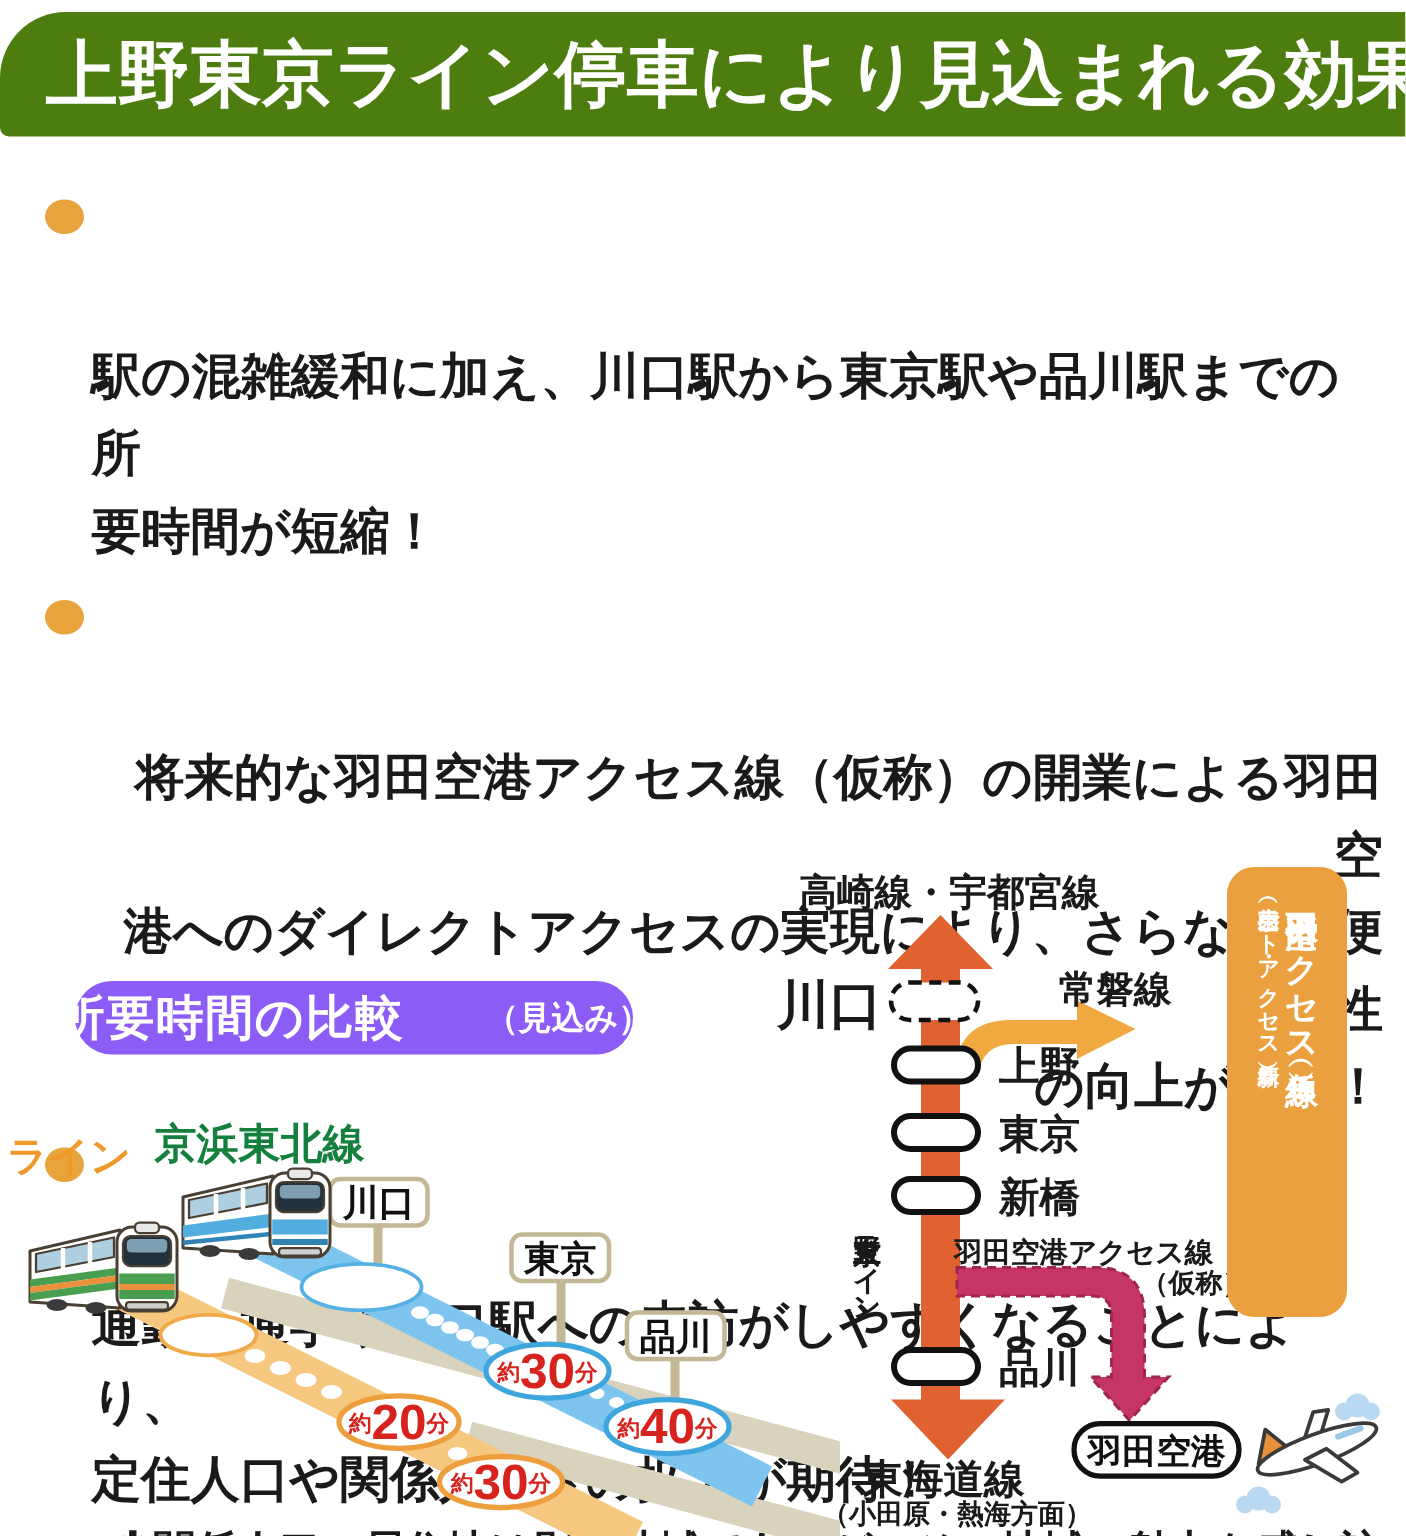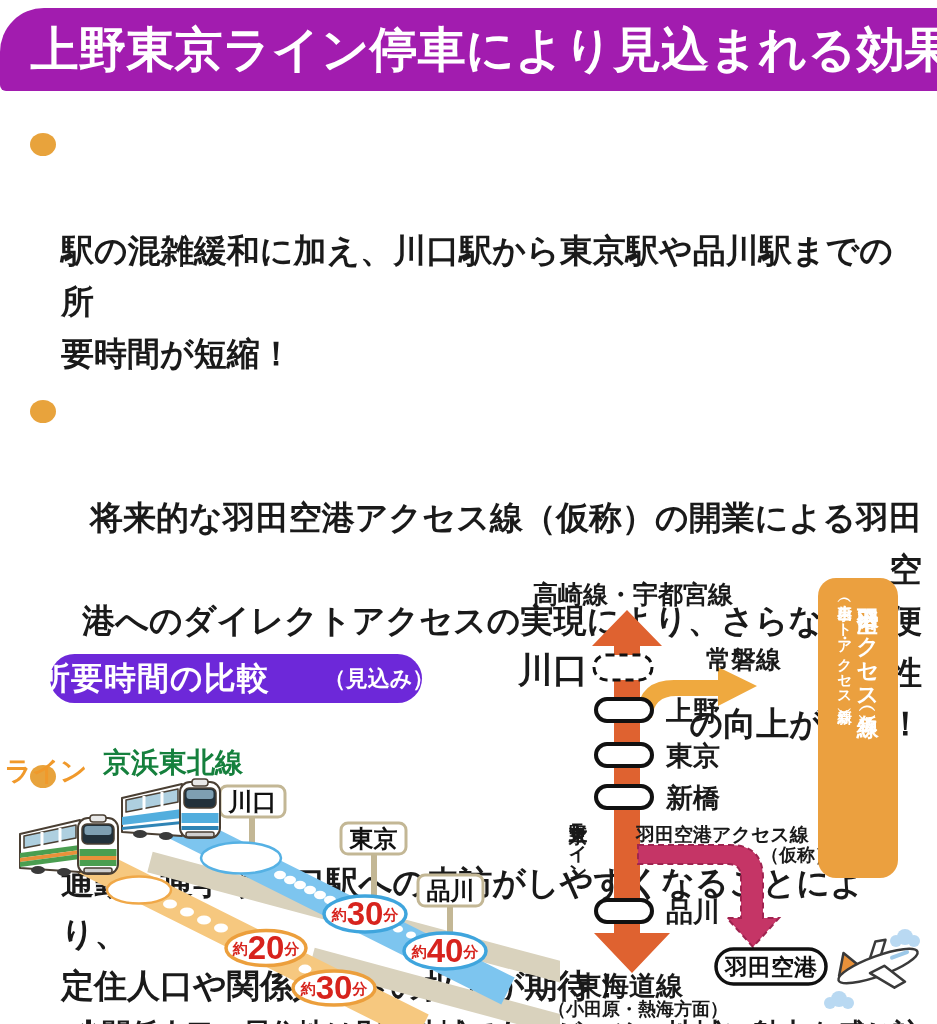--- a/index.html
+++ b/index.html
@@ -5,42 +5,42 @@
   html,body{margin:0;padding:0;}
   body{
     width:937px;height:1024px;position:relative;overflow:hidden;
     background:#ffffff;
     font-family:"Liberation Sans","DejaVu Sans",sans-serif;
     color:#1a1a1a;
   }
   
   .header-banner{
     position:absolute;left:0;top:8px;width:937px;height:83px;
-    background:#a21caf;border-radius:44px 0 0 6px;
+    background:#4d7c0f;border-radius:44px 0 0 6px;
     display:flex;align-items:center;justify-content:center;
   }
   .header-banner h1{
     margin:0;padding-left:46px;
     font-size:48px;font-weight:800;color:#ffffff;letter-spacing:0px;
     white-space:nowrap;
   }
   
   .bullets{position:absolute;left:30px;top:122px;width:892px;}
   .bullet{position:relative;padding-left:31px;margin-bottom:10px;
     font-size:33px;line-height:1.56;font-weight:600;white-space:pre-line;}
   .bullet .dot{position:absolute;left:0;top:11px;width:26px;height:23px;
     border-radius:50%;background:#e8a33c;}
   .bullet.b2{margin-bottom:4px;text-align:right;}
   .bullet.b3{margin-bottom:0;}
   .note{margin-top:4px;padding-left:115px;text-indent:-70px;
     font-size:28px;line-height:1.38;font-weight:600;white-space:pre-line;}
   
   .cmp-banner{
     position:absolute;left:50px;top:654px;width:372px;height:49px;
-    background:#6d28d9;border-radius:25px;
+    background:#8b5cf6;border-radius:25px;
     display:flex;align-items:center;justify-content:center;gap:6px;
     color:#fff;font-weight:800;white-space:nowrap;
   }
   .cmp-banner .t{font-size:32px;letter-spacing:1px;}
   .cmp-banner .s{font-size:22px;margin-left:48px;}
   .utl-label{
     position:absolute;left:2px;top:756px;width:88px;text-align:center;
     color:#f0992b;font-weight:800;font-size:27px;line-height:1.18;
   }
   .keihin-label{

